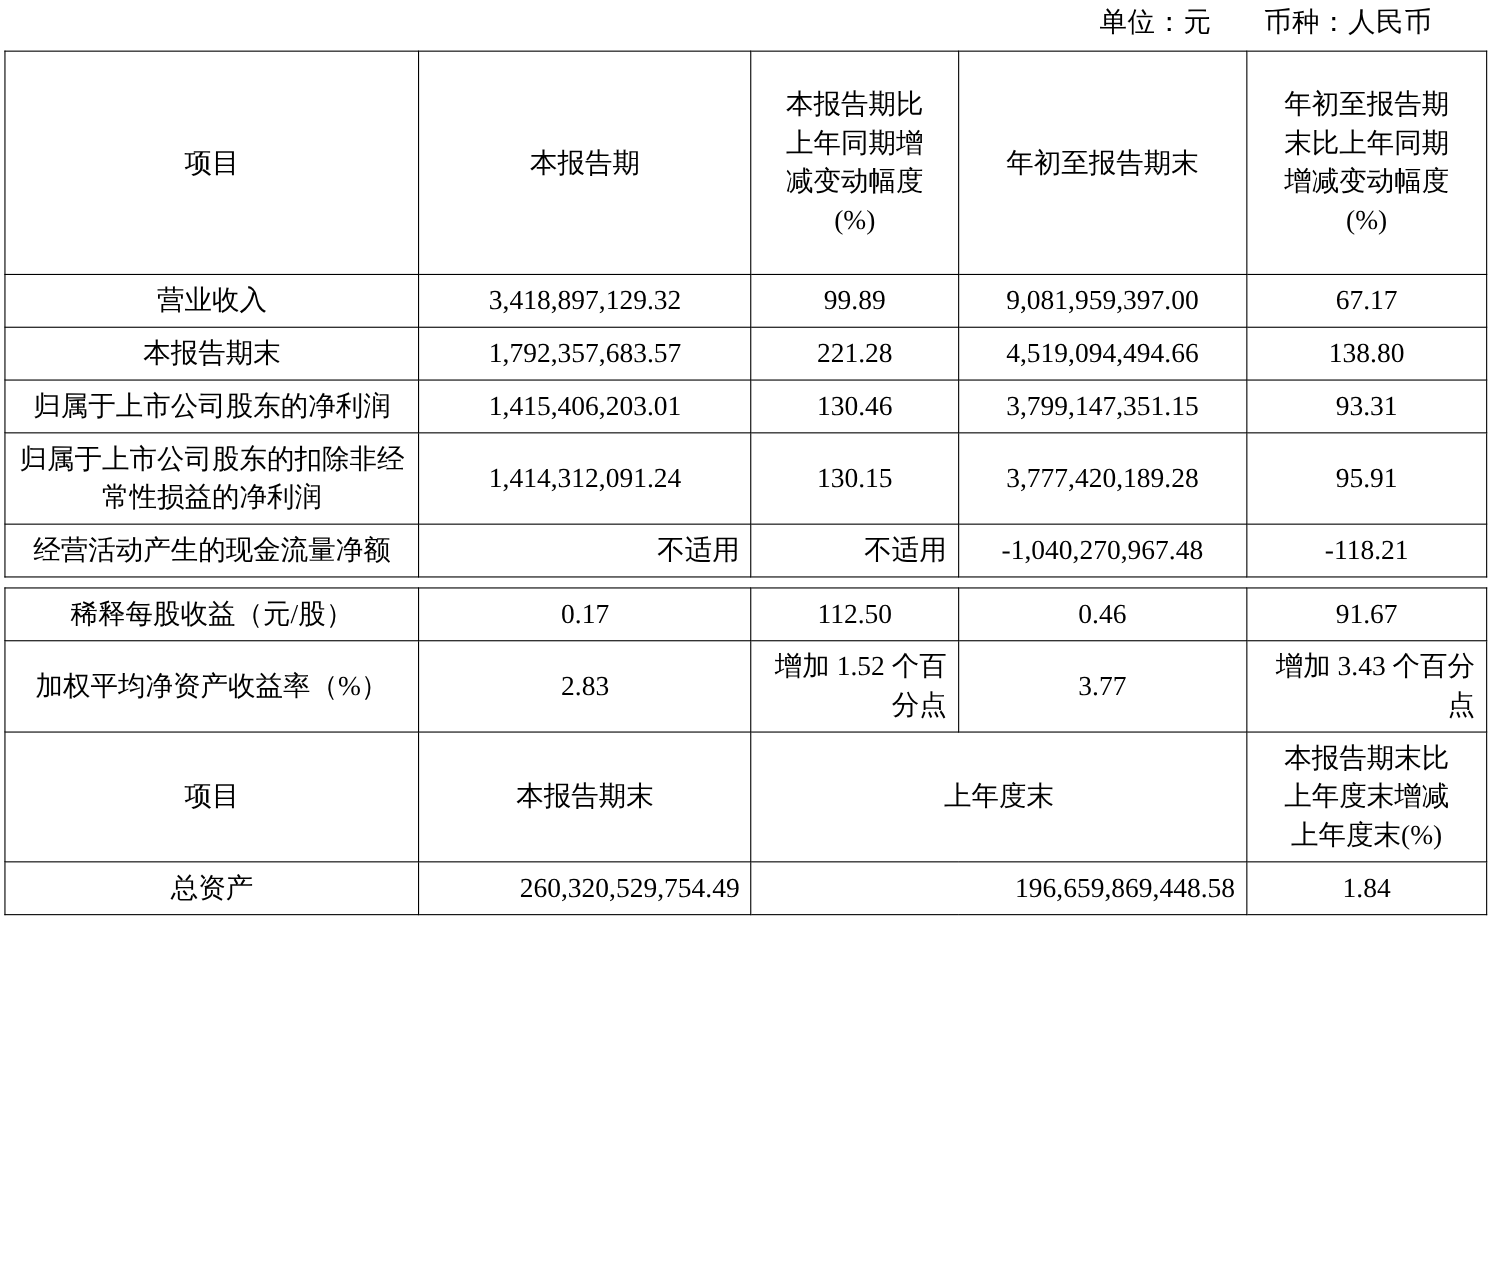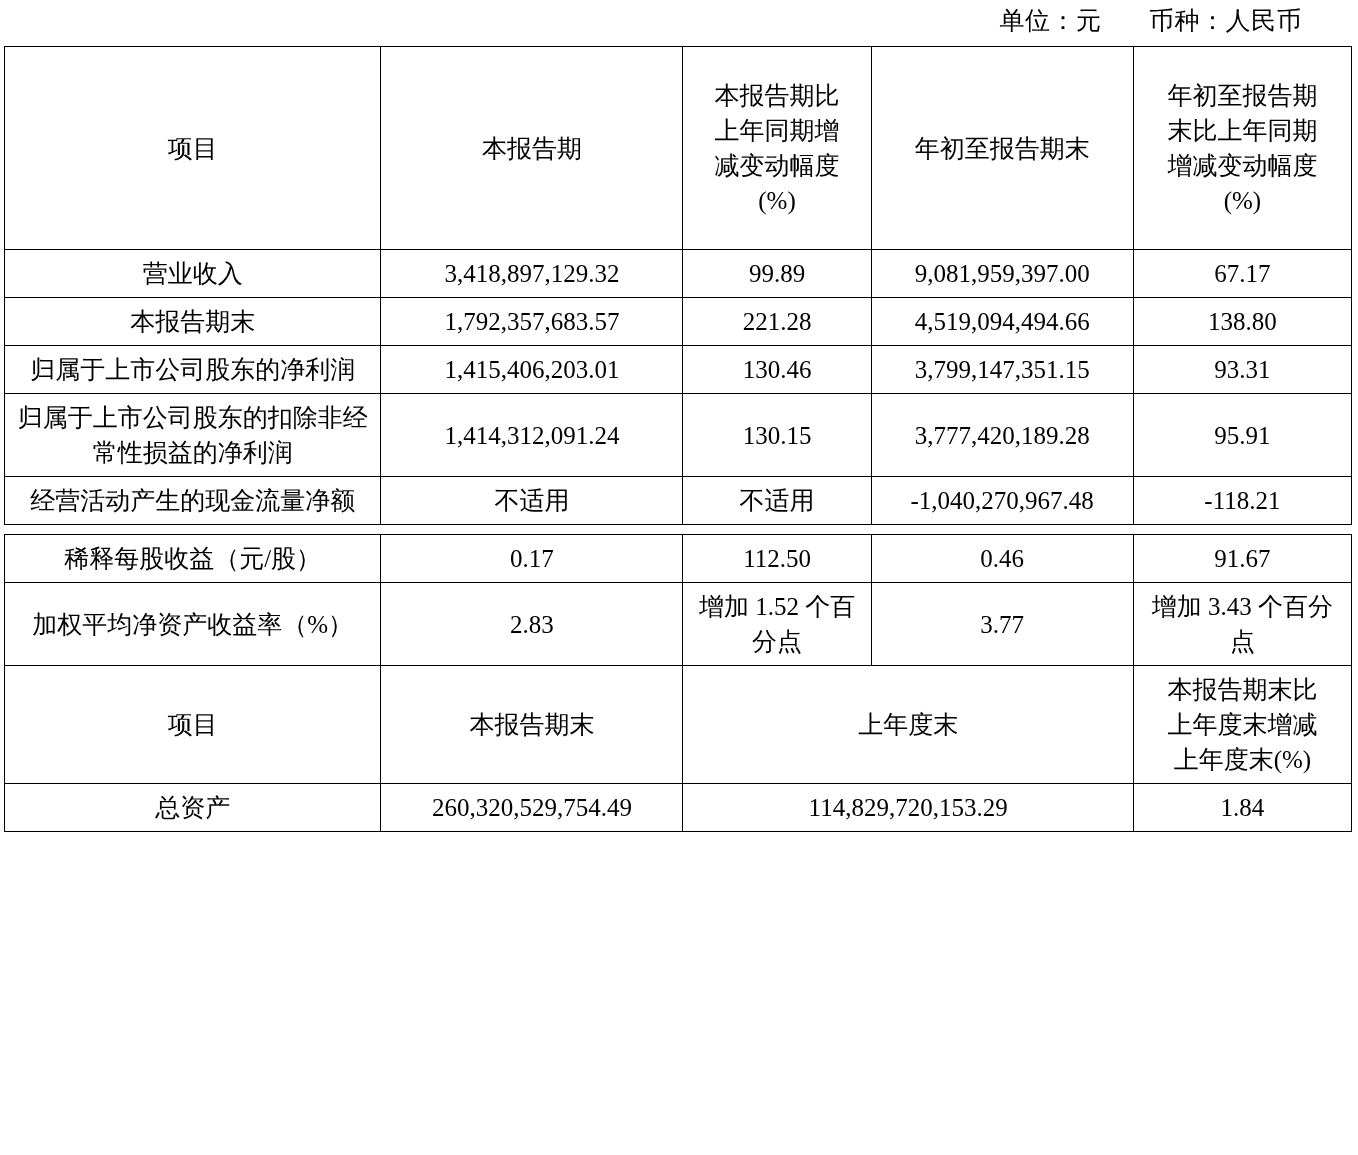--- a/index.html
+++ b/index.html
@@ -55,21 +55,21 @@
     text-align: center;
     vertical-align: middle;
   }
   .lbl {
     text-align: center;
   }
   .num {
     text-align: center;
   }
   .ctr {
-    text-align: center;
+    text-align: right;
   }
   .hdr-tall {
     height: 190px;
   }
 </style>
 </head>
 <body>
 
 <div class="page">
 
@@ -182,20 +182,20 @@
         <td class="hdr">
           <div>本报告期末比</div>
           <div>上年度末增减</div>
           <div>上年度末(%)</div>
         </td>
       </tr>
 
       <tr>
         <td class="lbl">总资产</td>
         <td class="ctr">260,320,529,754.49</td>
-        <td class="ctr" colspan="2">114,829,720,153.29</td>
+        <td class="ctr" colspan="2">196,659,869,448.58</td>
         <td class="num">1.84</td>
       </tr>
 
     </tbody>
   </table>
 
 </div>
 
 </body></html>

